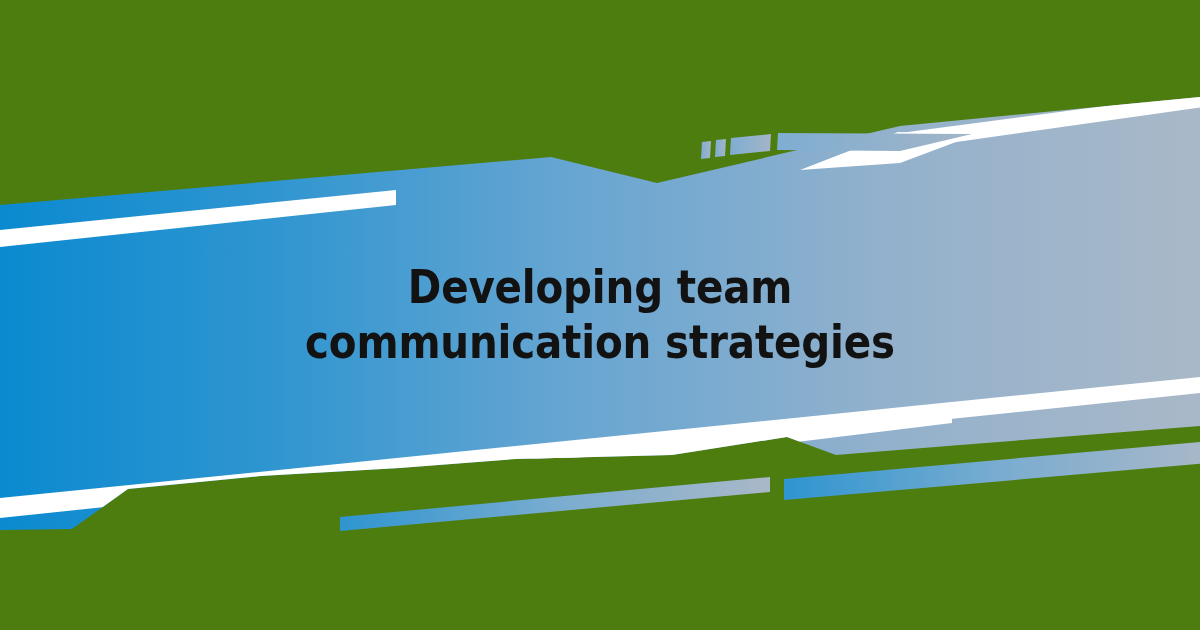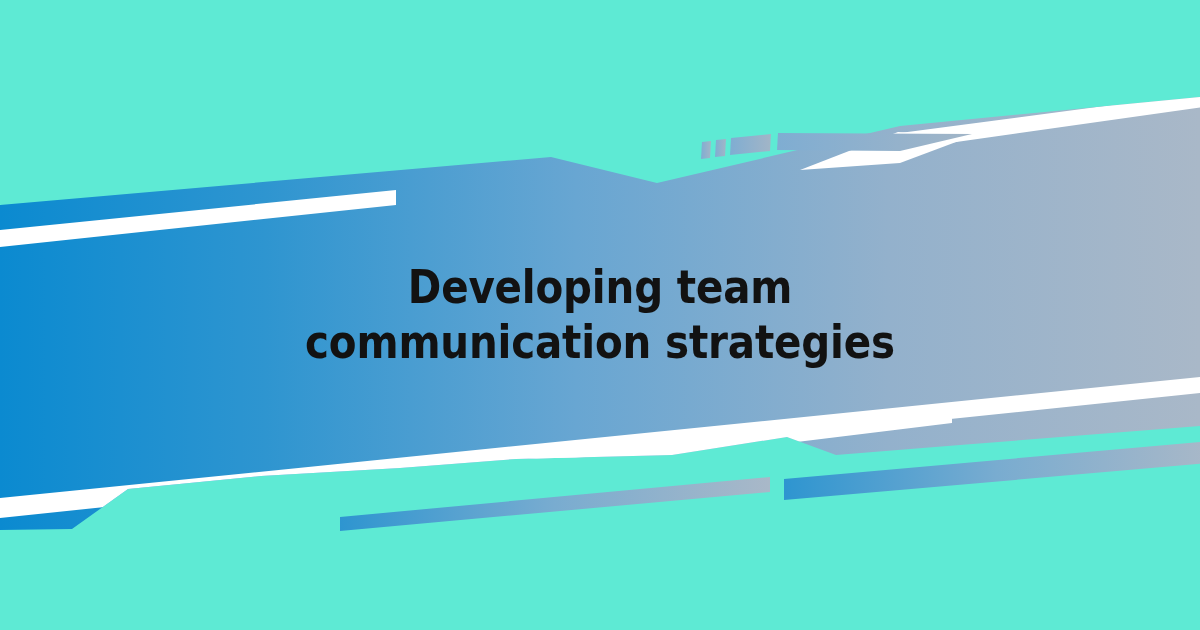--- a/index.html
+++ b/index.html
@@ -10,21 +10,21 @@
   body {
     width: 1200px;
     height: 630px;
     overflow: hidden;
     font-family: "Liberation Sans", sans-serif;
   }
   #banner {
     position: relative;
     width: 1200px;
     height: 630px;
-    background: #5eead4;
+    background: #4d7c0f;
   }
   #banner-art {
     position: absolute;
     top: 0;
     left: 0;
     width: 1200px;
     height: 630px;
     display: block;
   }
   #title-layer {

